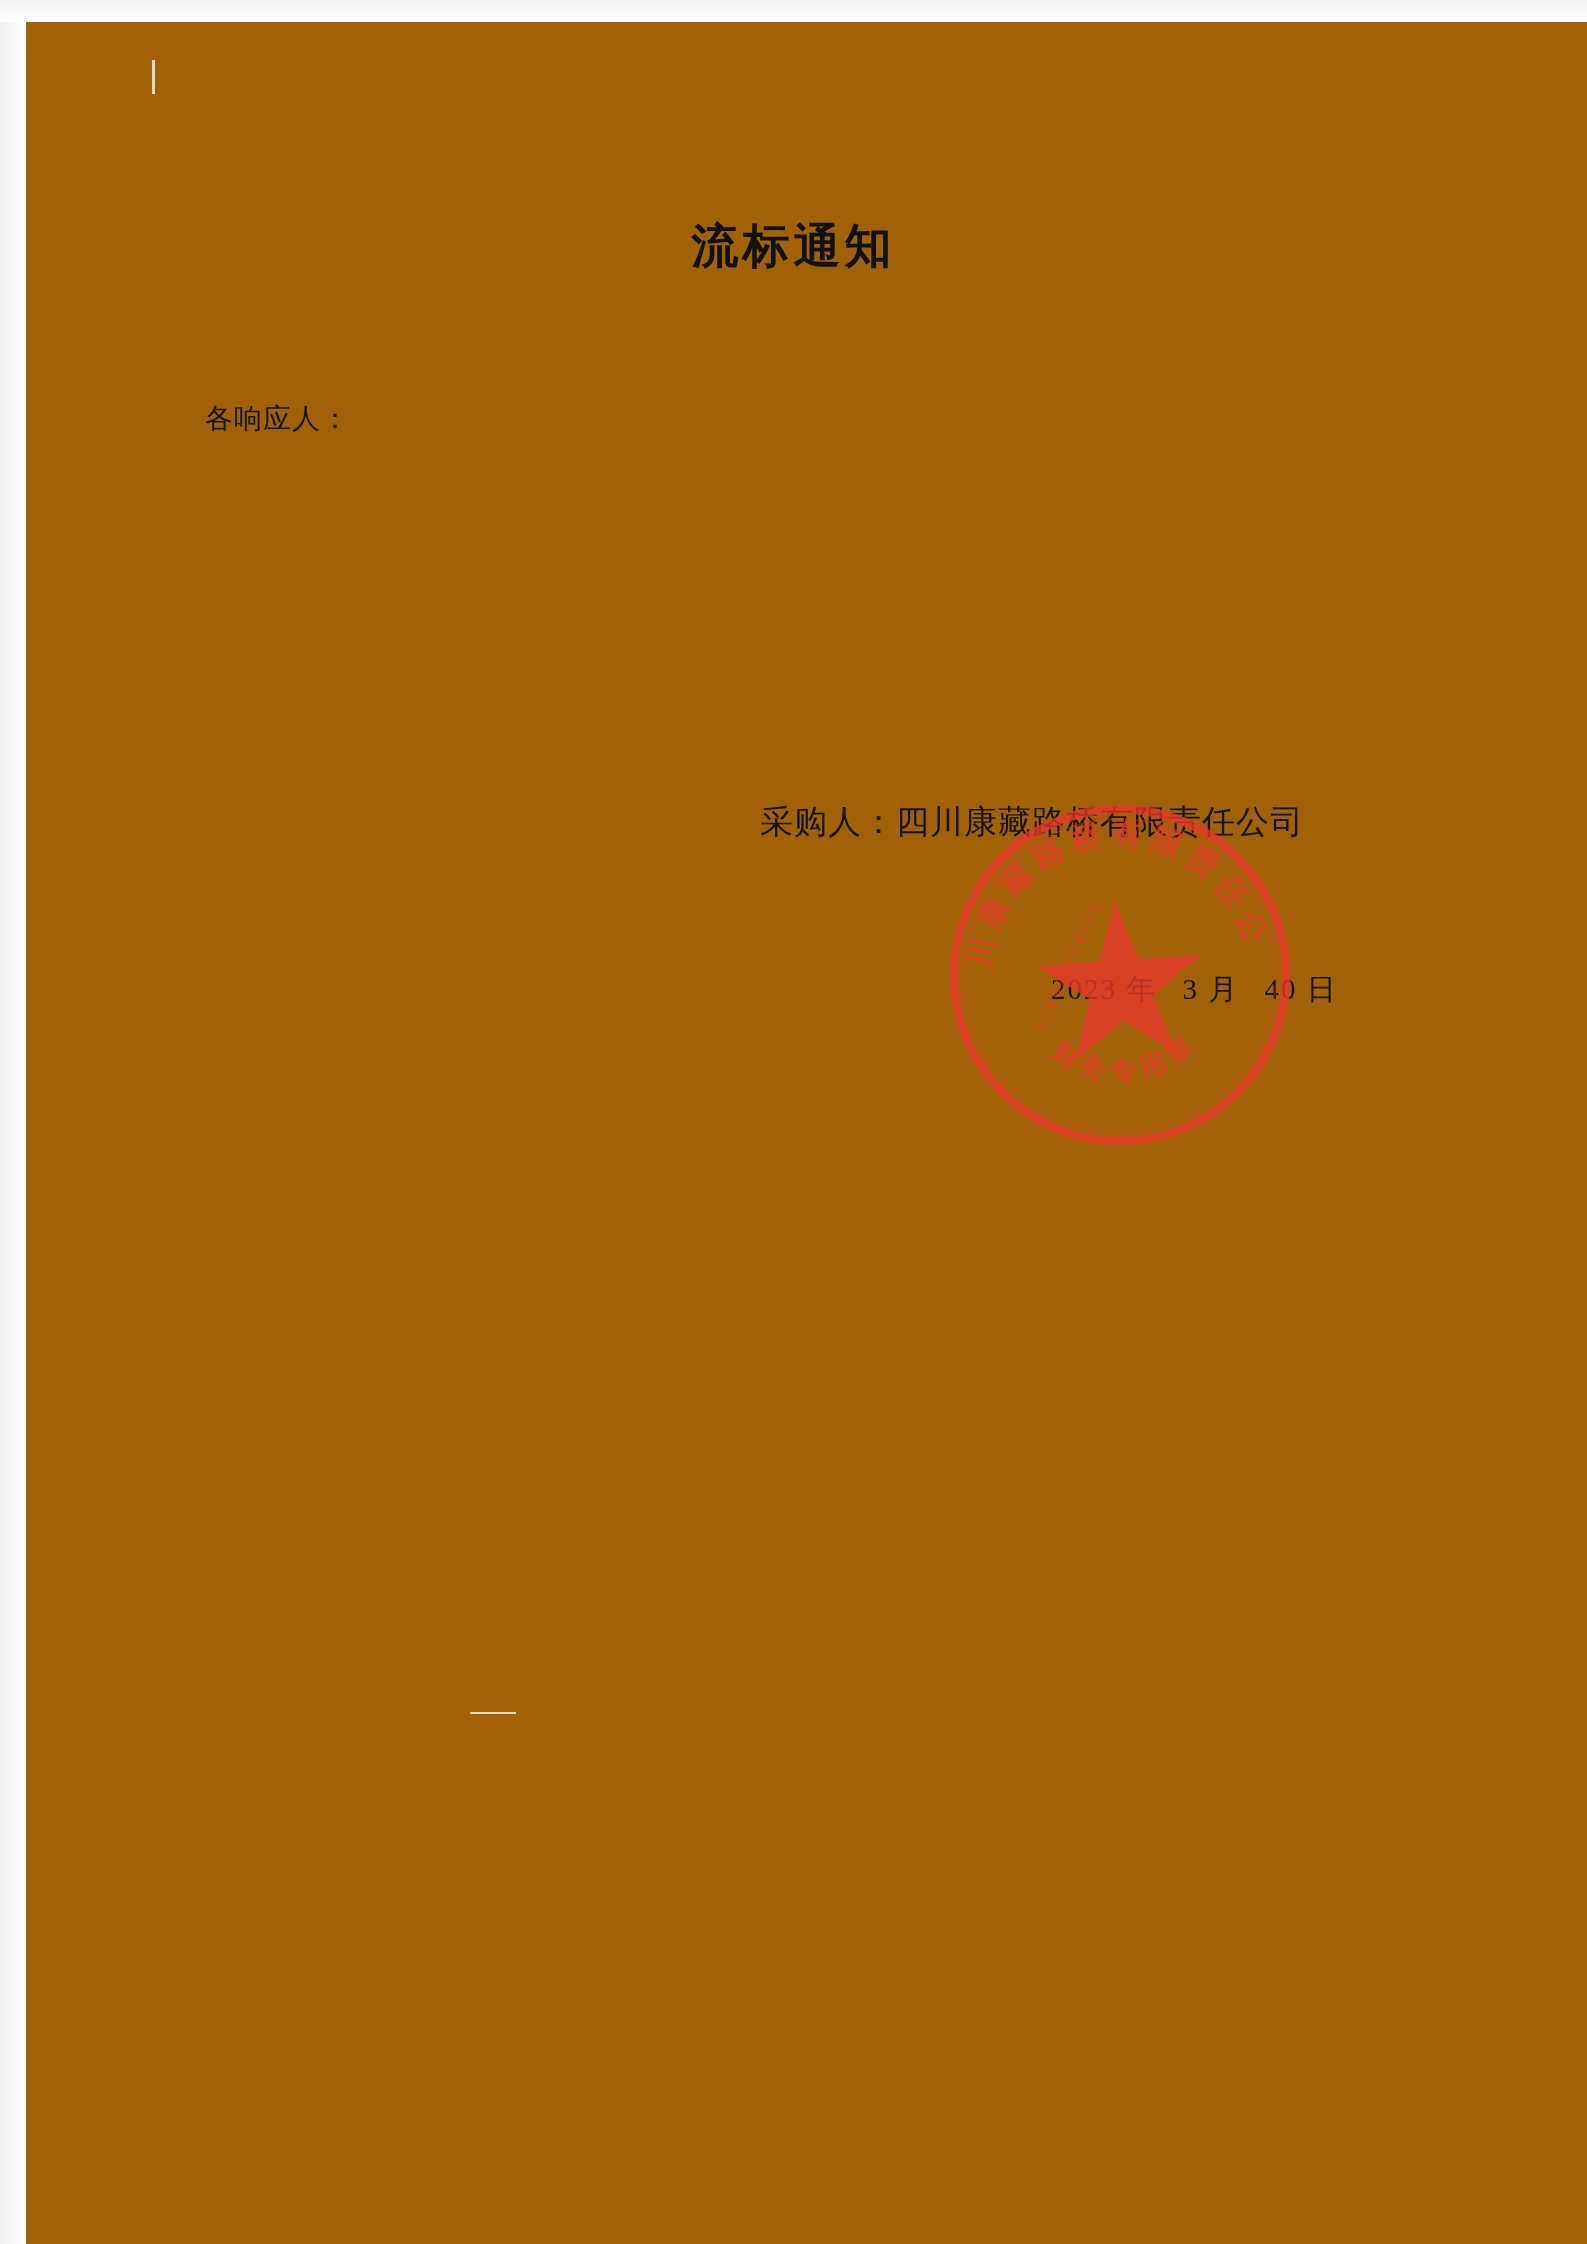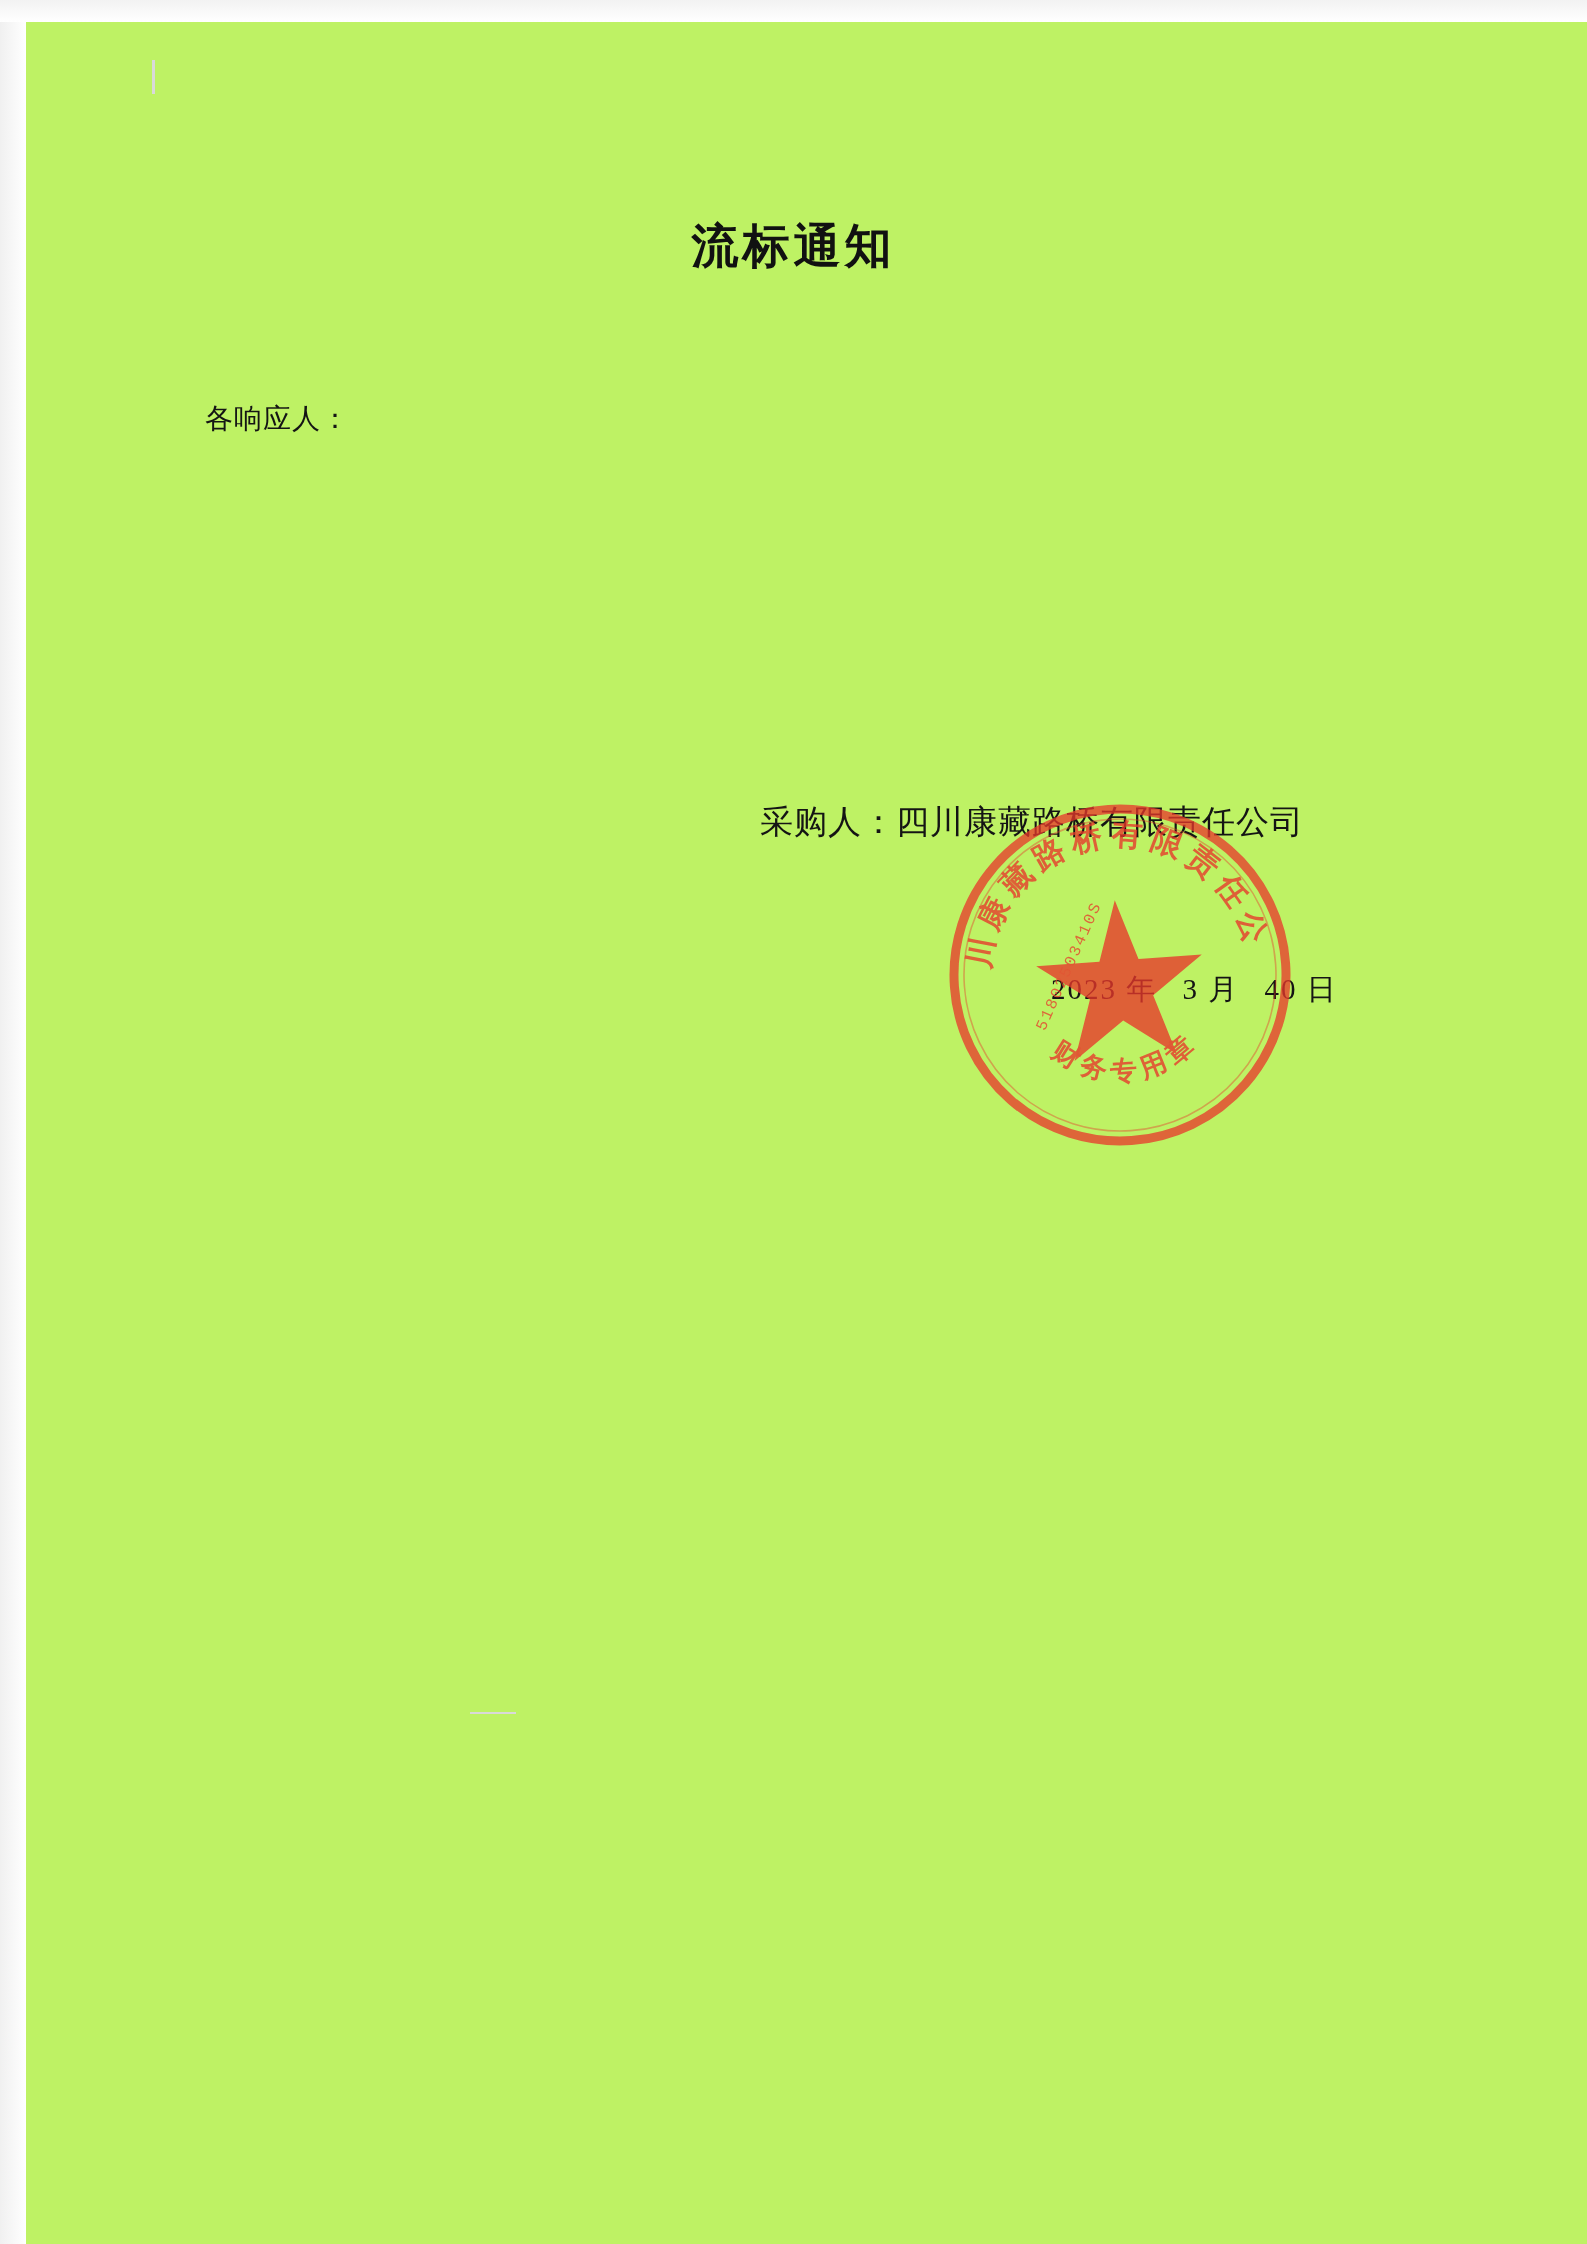--- a/index.html
+++ b/index.html
@@ -12,21 +12,21 @@
     height: 2244px;
     position: relative;
     font-family: "Liberation Serif", "DejaVu Serif", serif;
     color: #1a1a1a;
     overflow: hidden;
   }
 
   .page {
     position: absolute;
     inset: 0;
-    background: #bef264;
+    background: #a16207;
   }
 
   
   .scan-edge-left {
     position: absolute;
     left: 0; top: 0; bottom: 0;
     width: 26px;
     background: linear-gradient(to right, #f0f0f0, #ffffff);
     pointer-events: none;
   }

